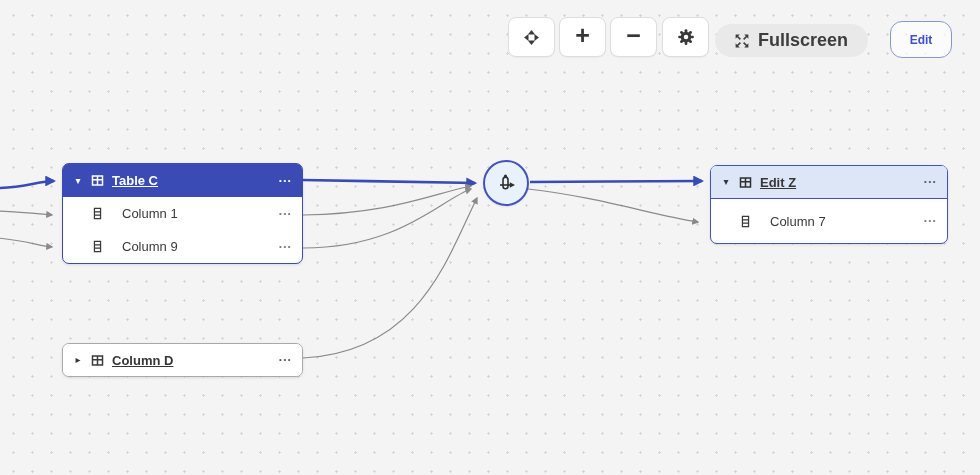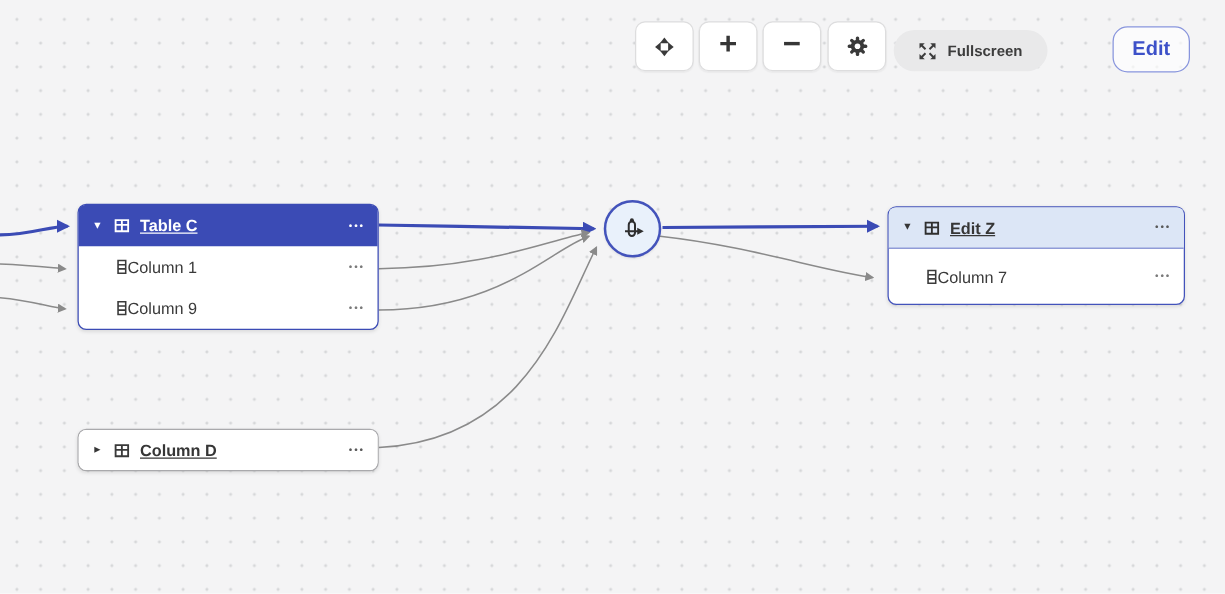--- a/index.html
+++ b/index.html
@@ -17,43 +17,43 @@
   .tb-btn{
     position:absolute; top:17px; width:47px; height:40px; box-sizing:border-box;
     background:#fff; border:1px solid #ddddde; border-radius:8px;
     display:flex; align-items:center; justify-content:center;
     color:#363636; box-shadow:0 1px 1px rgba(0,0,0,.04); cursor:pointer;
   }
   .tb-btn .glyph{font-size:25px; font-weight:700; line-height:1; margin-top:-3px;}
   .pill{
     position:absolute; left:715px; top:24px; height:33px; padding:0 20px;
     background:#e9e9ea; border-radius:17px; display:flex; align-items:center; gap:9px;
-    color:#3d3d3d; font-size:12px; font-weight:700; cursor:pointer;
+    color:#3d3d3d; font-size:18px; font-weight:700; cursor:pointer;
   }
   .edit-btn{
     position:absolute; left:890px; top:21px; width:62px; height:37px; box-sizing:border-box;
     border:1.5px solid #8895dd; border-radius:12px; background:rgba(255,255,255,.65);
     display:flex; align-items:center; justify-content:center;
-    color:#3c50c8; font-size:16px; font-weight:700; cursor:pointer;
+    color:#3c50c8; font-size:12px; font-weight:700; cursor:pointer;
   }
 
   
   .node{
     position:absolute; box-sizing:border-box; background:#fff; border-radius:7px;
     box-shadow:0 1px 3px rgba(0,0,0,.10); font-size:13px; color:#363636;
   }
   .node-hdr{
     display:flex; align-items:center; gap:8px; padding:0 10px; box-sizing:border-box;
   }
   .caret{font-size:10px; line-height:1; cursor:pointer; width:10px; text-align:center;}
   .ttl{font-weight:600; flex:1; white-space:nowrap;text-decoration:underline;}
   .dots{font-size:8px; letter-spacing:1.5px; line-height:1; cursor:pointer;}
   .icn{display:flex; align-items:center;}
   .col-row{
-    display:flex; align-items:center; gap:0; padding:0 10px 0 30px; box-sizing:border-box;
+    display:flex; align-items:center; gap:20px; padding:0 10px 0 30px; box-sizing:border-box;
   }
   .col-row .lbl{flex:1; color:#3a3a3a;}
   .col-row .dots{color:#7a7a7a;}
 
   #table-c{left:62px; top:163px; width:241px; border:1.5px solid #3b4bb5;}
   #table-c .node-hdr{height:33px; background:#3b4bb5; color:#fff; border-radius:5px 5px 0 0;}
   #table-c .col-row{height:33px;}
 
   #table-d{left:62px; top:343px; width:241px; border:1px solid #a9a9ac;}
   #table-d .node-hdr{height:32px; background:#fff; border-radius:6px;}

